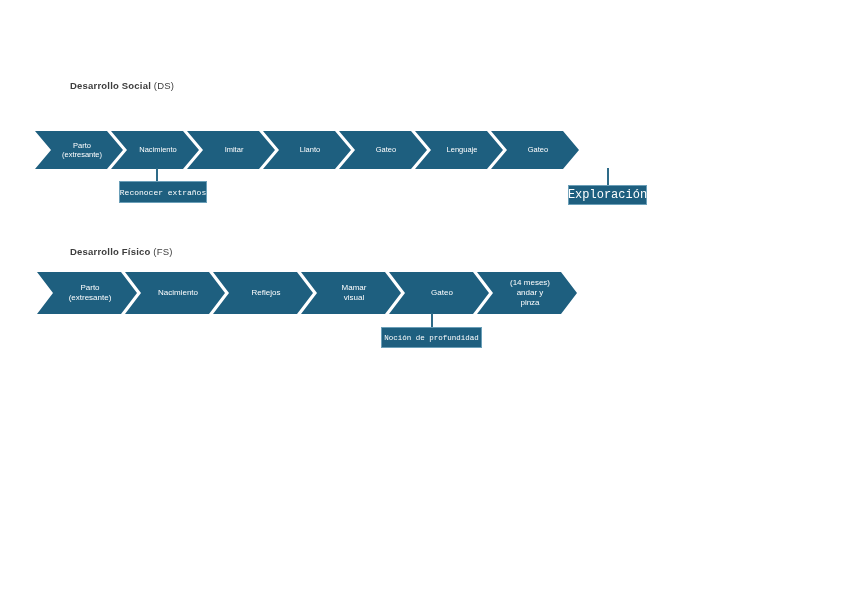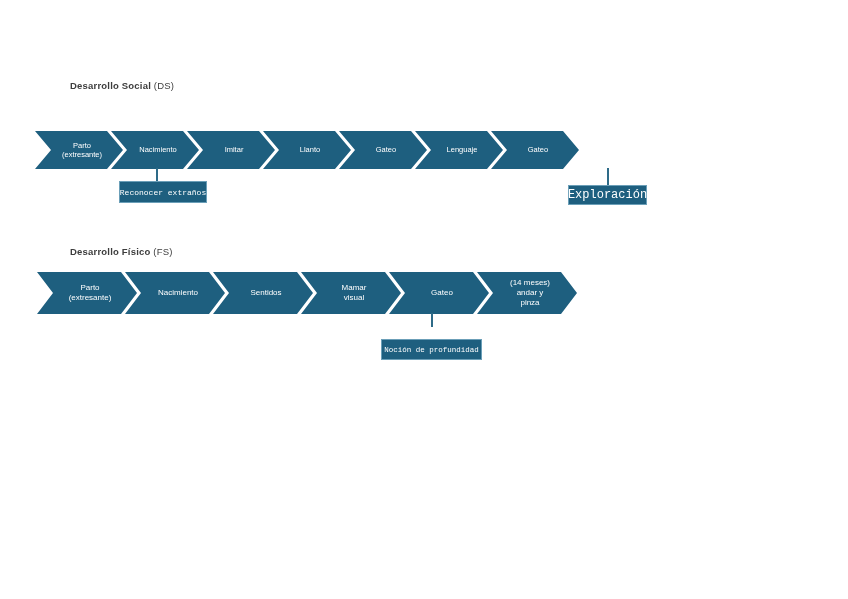--- a/index.html
+++ b/index.html
@@ -69,21 +69,21 @@
   #title-1 { left: 70px; top: 80px; }
   #strip-1 { left: 35px; top: 131px; }
   #conn-1a   { left: 156px; top: 168px; height: 13px; }
   #callout-1a{ left: 119px; top: 181px; width: 88px; height: 22px; font-size: 8px; }
   #conn-1b   { left: 607px; top: 168px; height: 17px; }
   #callout-1b{ left: 568px; top: 185px; width: 79px; height: 20px; font-size: 12px; text-align: right; }
   
   #title-2 { left: 70px; top: 246px; }
   #strip-2 { left: 37px; top: 272px; }
   #conn-2a   { left: 431px; top: 313px; height: 14px; }
-  #callout-2a{ left: 381px; top: 327px; width: 101px; height: 21px; font-size: 7.5px; margin-top: 12px; }
+  #callout-2a{ left: 381px; top: 327px; width: 101px; height: 21px; font-size: 7.5px; }
 </style>
 </head>
 <body>
 
 <div class="canvas">
 
   <div class="timeline-title" id="title-1">
     <span class="t-bold">Desarrollo Social</span><span> (DS)</span>
   </div>
 
@@ -126,21 +126,21 @@
   </div>
 
   <div class="strip row2" id="strip-2">
     <div class="chev">
         <span class="chev-label">Parto (extresante)</span>
       </div>
     <div class="chev">
         <span class="chev-label">Nacimiento</span>
       </div>
     <div class="chev">
-        <span class="chev-label">Sentidos</span>
+        <span class="chev-label">Reflejos</span>
       </div>
     <div class="chev">
         <span class="chev-label">Mamar visual</span>
       </div>
     <div class="chev">
         <span class="chev-label">Gateo</span>
       </div>
     <div class="chev">
         <span class="chev-label">(14 meses) andar y pinza</span>
       </div>

